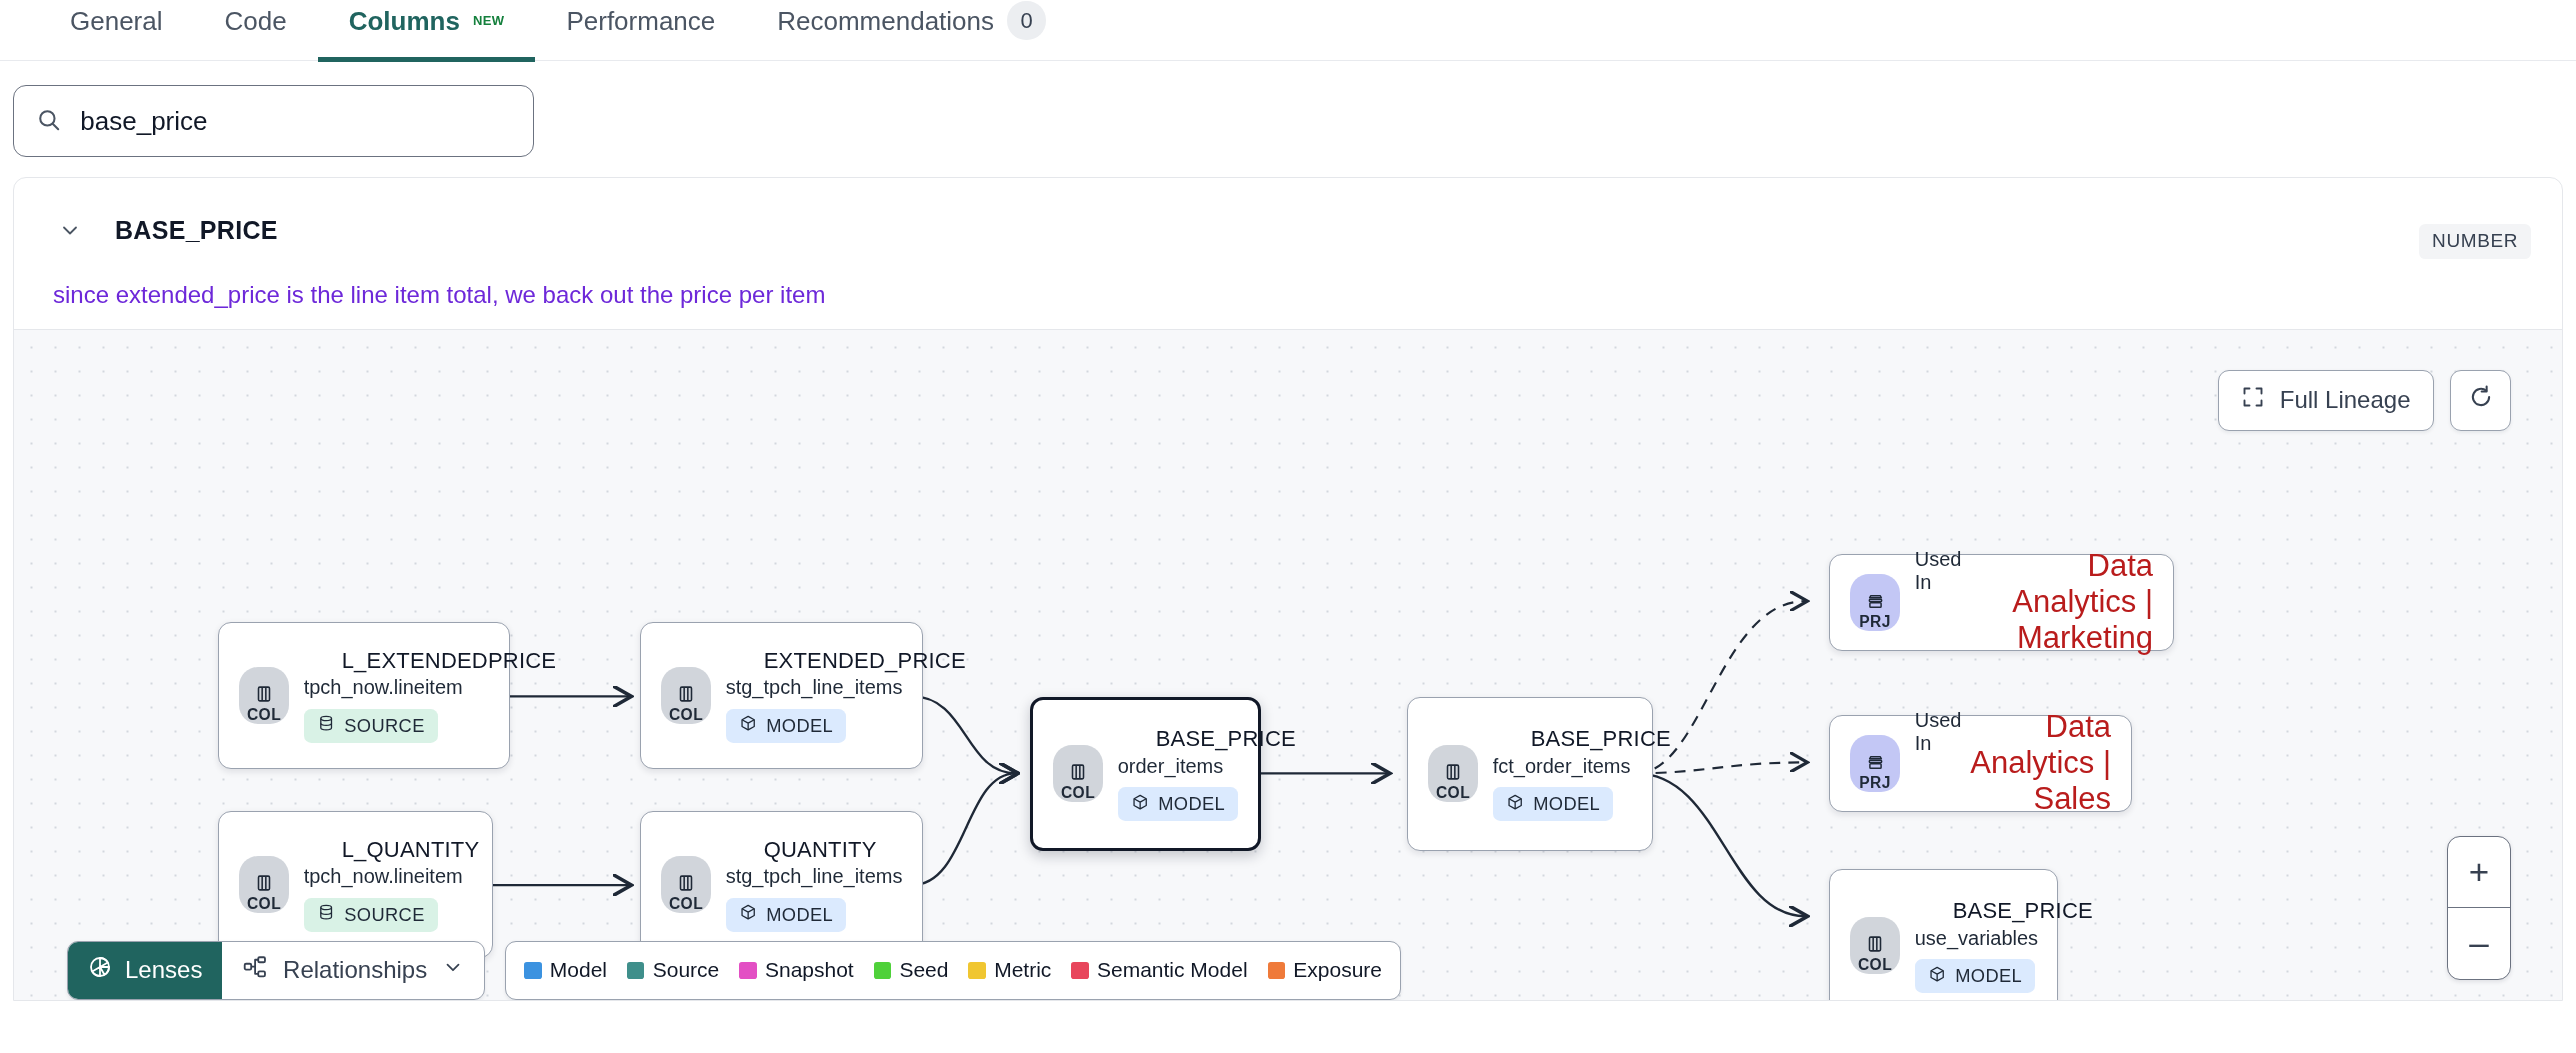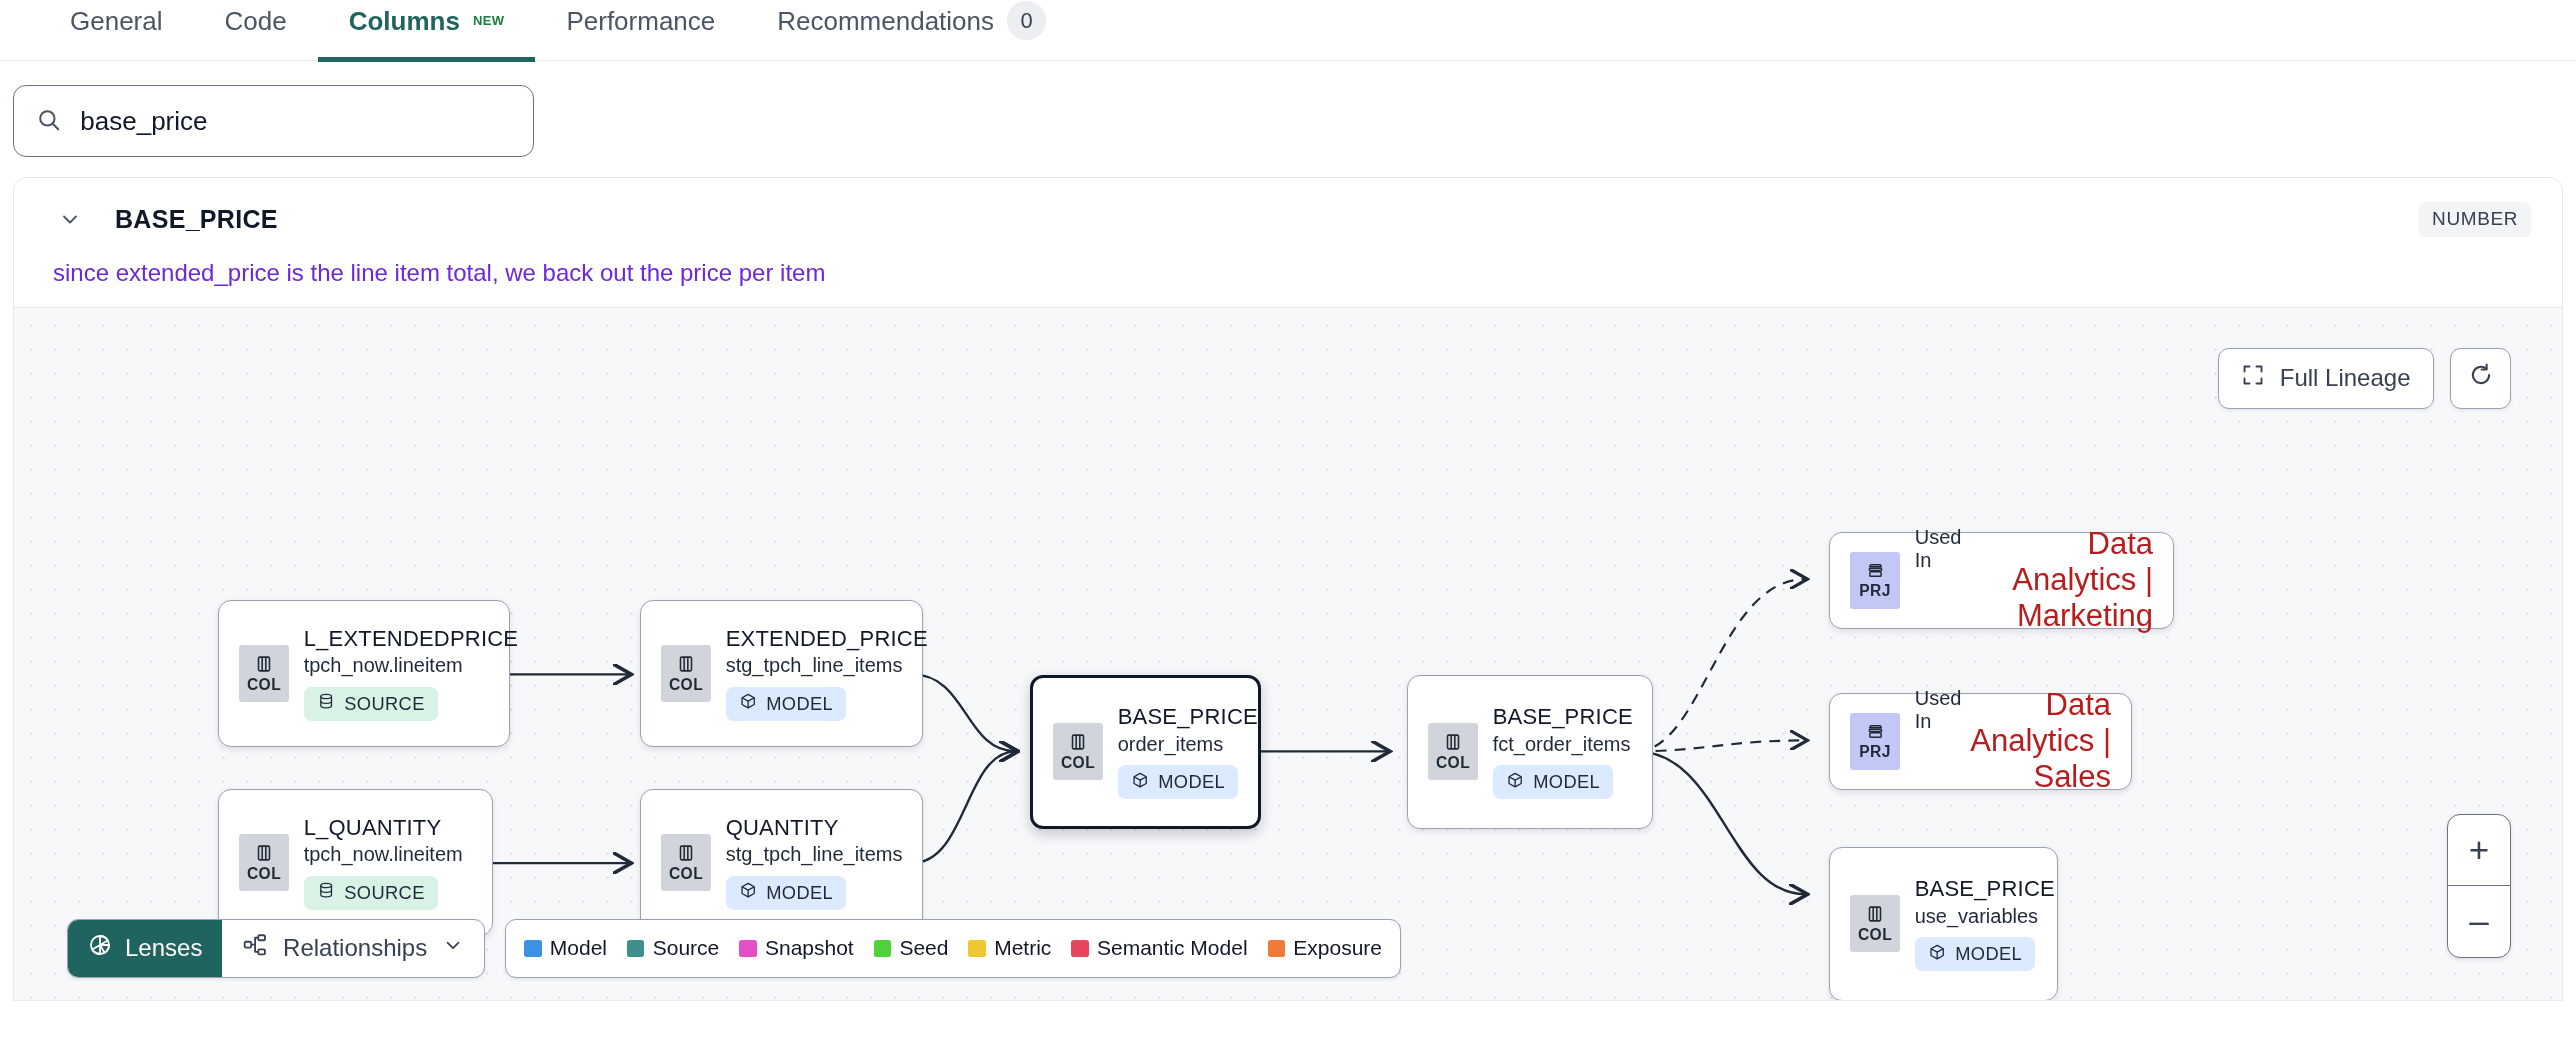--- a/index.html
+++ b/index.html
@@ -113,20 +113,21 @@
     color: #111827;
   }
   .type-badge {
     margin-left: auto;
     font-size: 19px;
     letter-spacing: 0.6px;
     color: #374151;
     background: #f3f4f6;
     border-radius: 6.4px;
     padding: 6.4px 13px;
+    margin-top: 22px;
   }
   .col-desc {
     font-size: 24px;
     color: #6d28d9;
     padding: 16.5px 31px 20px 39px;
   }
 
   
   .canvas {
     position: relative;
@@ -151,42 +152,43 @@
     align-items: center;
     padding: 0 20px;
   }
   .node.selected {
     border: 3.7px solid #111827;
     box-shadow: 0 4.6px 13px rgba(17,24,39,.22);
   }
   .node-icon {
     flex: 0 0 auto;
     width: 50px; height: 57px;
-    border-radius: 3px;
+    border-radius: 19px;
     background: #d1d5db;
     display: flex;
     flex-direction: column;
     align-items: center;
-    justify-content: center;
+    justify-content: flex-end;
     gap: 0.9px;
     margin-right: 14.7px;
   }
   .node-icon.prj { background: #c3c7f5; }
   .node-icon .ic-glyph { line-height: 0; }
   .node-icon .ic-text {
     font-size: 15.6px;
     font-weight: 600;
     letter-spacing: 0.4px;
     color: #1f2937;
   }
   .node-body { display: flex; flex-direction: column; gap: 2.8px; }
   .node-title {
     font-size: 22px;
     color: #111827;
     letter-spacing: 0.2px;
+    margin-left: 38px;
   }
   .node-sub {
     font-size: 20px;
     color: #1f2937;
   }
   .node-tag {
     margin-top: 6.4px;
     align-self: flex-start;
     display: inline-flex;
     align-items: center;

